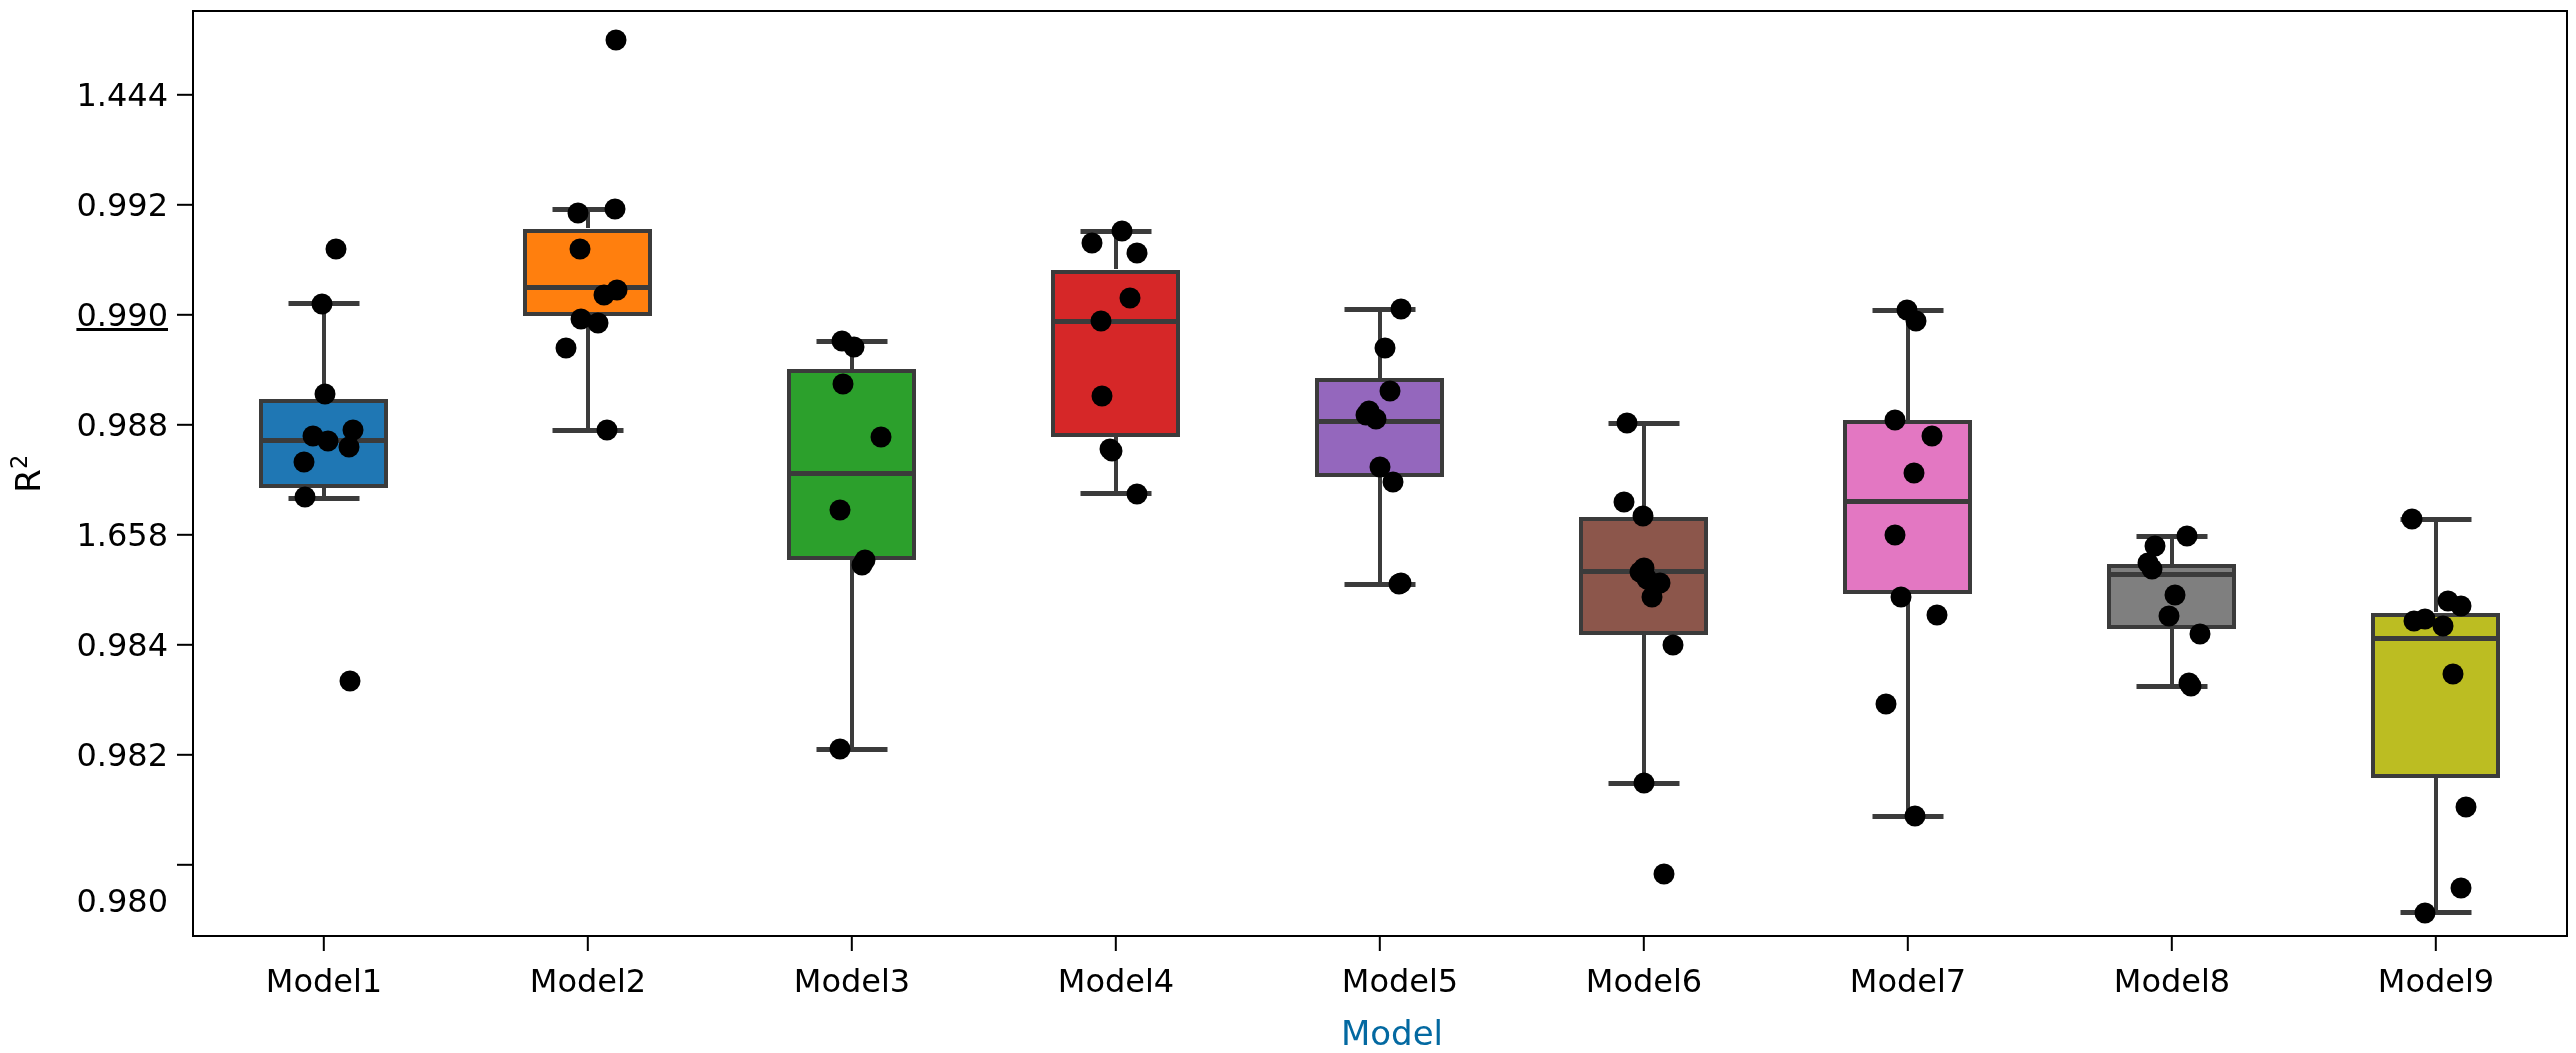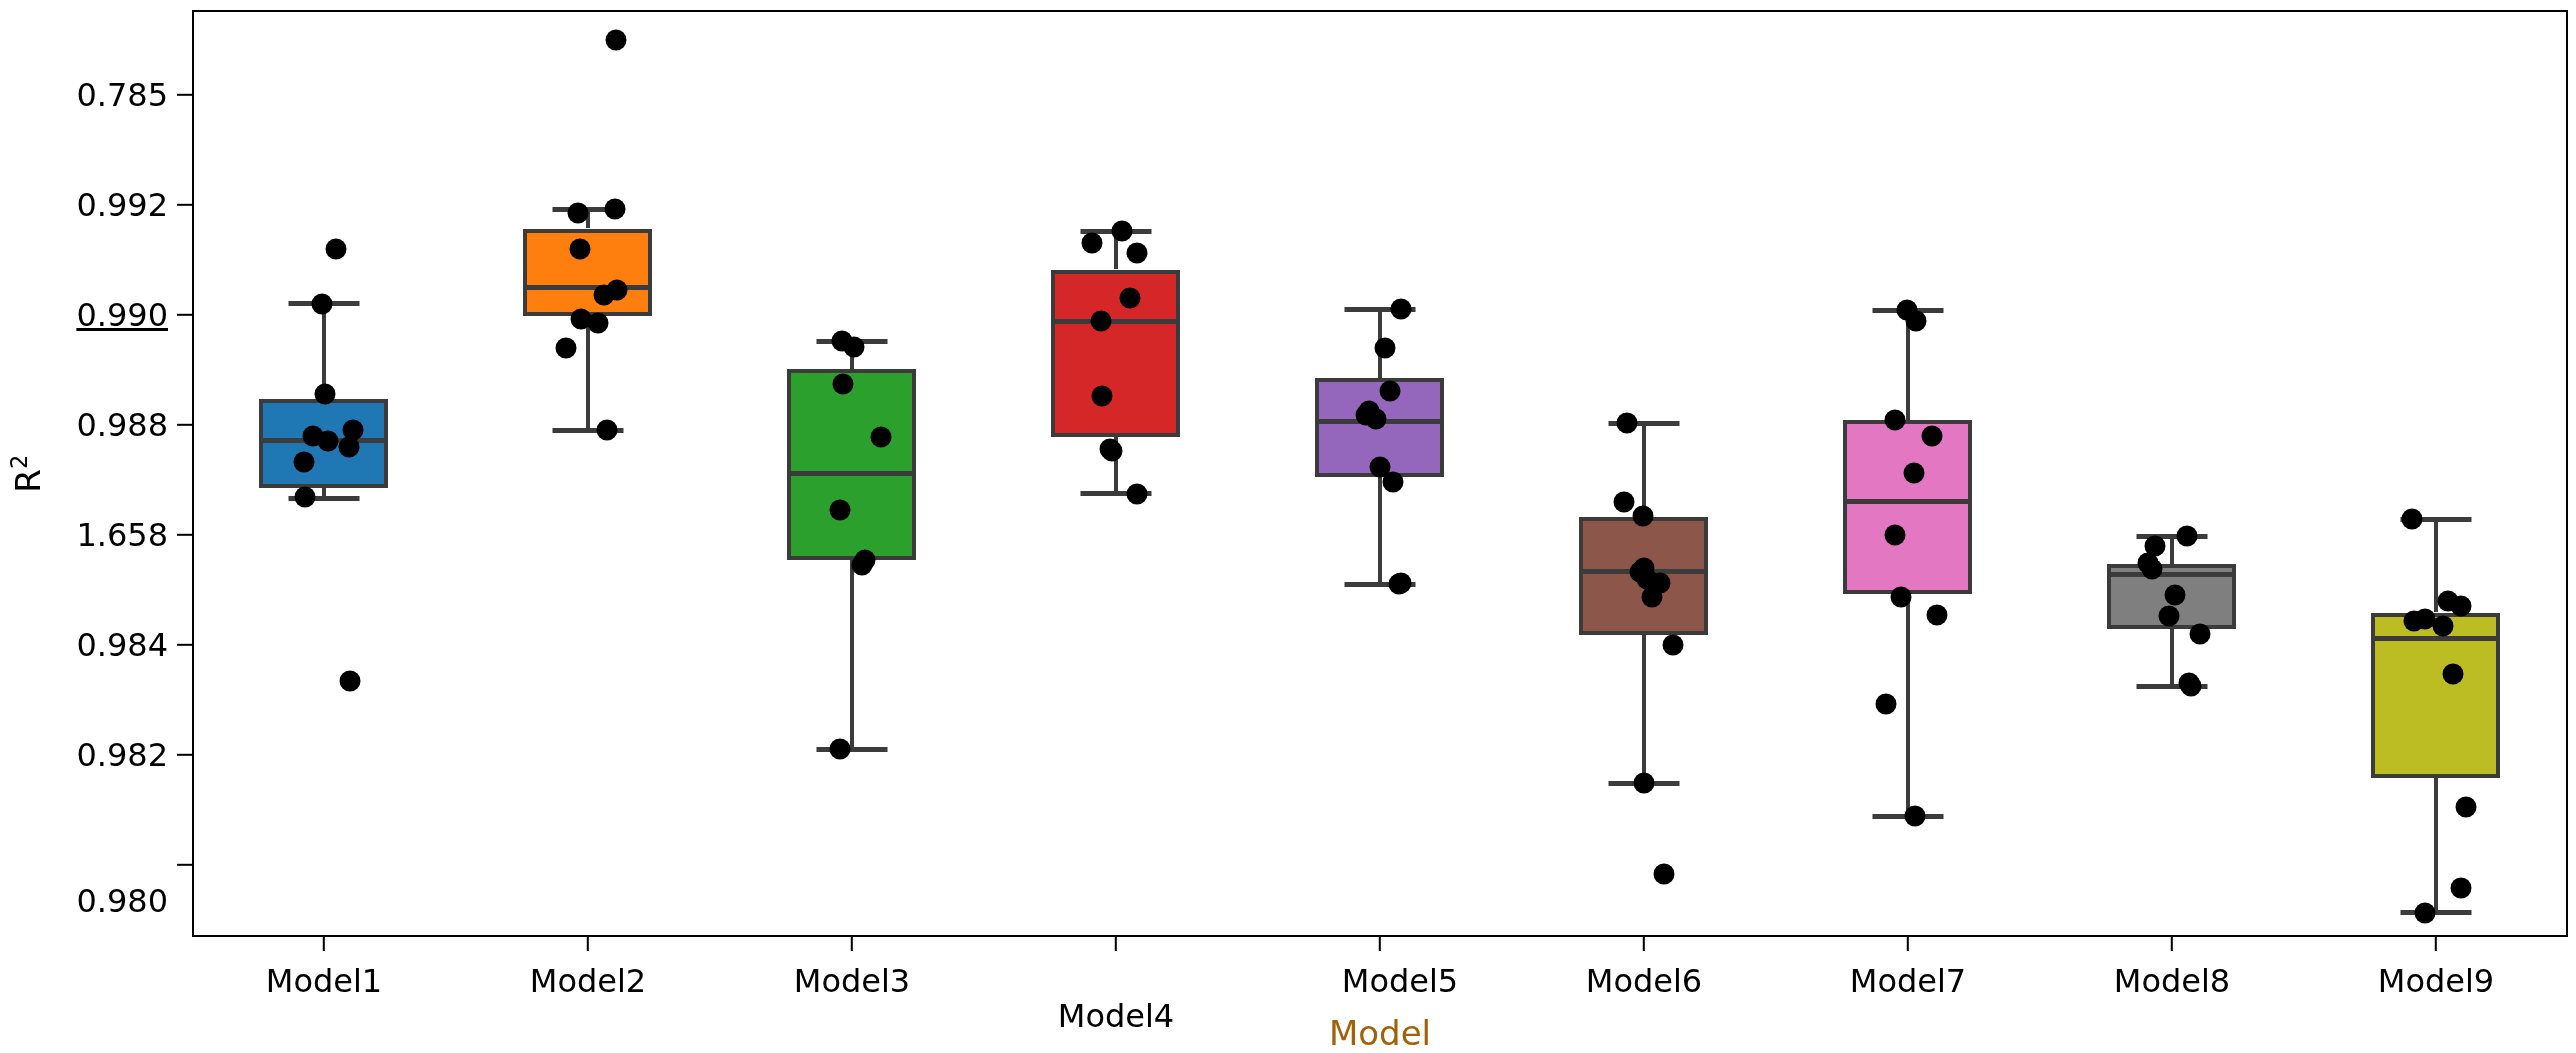--- a/index.html
+++ b/index.html
@@ -8,21 +8,21 @@
   #plot-area{position:absolute;background:#ffffff;border:2.4px solid #000000;box-sizing:border-box;}
   .tick-label-y{position:absolute;text-align:right;color:#000000;white-space:nowrap;
     transform:translateY(-50%);font-size:32px;}
   .tick-label-x{position:absolute;text-align:center;color:#000000;white-space:nowrap;
     transform:translateX(-50%);font-size:32px;}
   .tick-mark-y{position:absolute;height:2.4px;width:14.5px;background:#000000;transform:translateY(-50%);}
   .tick-mark-x{position:absolute;width:2.4px;height:14.5px;background:#000000;transform:translateX(-50%);}
   #ylabel{position:absolute;color:#000000;font-size:34px;white-space:nowrap;
     transform-origin:center center;transform:rotate(-90deg);}
   #ylabel .sup{font-size:22.6px;vertical-align:super;}
-  #xlabel{position:absolute;color:#a16207;font-size:34px;white-space:nowrap;transform:translateX(-50%);}
+  #xlabel{position:absolute;color:#0369a1;font-size:34px;white-space:nowrap;transform:translateX(-50%);margin-left:12px;}
   .box{position:absolute;box-sizing:border-box;border:4.8px solid #3b3b3b;}
   .median{position:absolute;height:4.8px;background:#3b3b3b;}
   .whisker-line{position:absolute;width:4px;background:#3b3b3b;transform:translateX(-50%);}
   .cap{position:absolute;height:4.8px;background:#3b3b3b;transform:translateX(-50%);}
   .pt{position:absolute;width:21px;height:21px;border-radius:50%;background:#000000;
     transform:translate(-50%,-50%);}
 </style>
 </head>
 <body>
 
@@ -39,31 +39,31 @@
       <div class="tick-label-y" style="right: 2408px; top: 645px;">0.984</div>
       <div class="tick-mark-y" style="left: 177px; top: 535px;"></div>
       <div class="tick-label-y" style="right: 2408px; top: 535px;">1.658</div>
       <div class="tick-mark-y" style="left: 177px; top: 425px;"></div>
       <div class="tick-label-y" style="right: 2408px; top: 425px;">0.988</div>
       <div class="tick-mark-y" style="left: 177px; top: 315px;"></div>
       <div class="tick-label-y" style="right: 2408px; top: 315px; text-decoration: underline;">0.990</div>
       <div class="tick-mark-y" style="left: 177px; top: 205px;"></div>
       <div class="tick-label-y" style="right: 2408px; top: 205px;">0.992</div>
       <div class="tick-mark-y" style="left: 177px; top: 95px;"></div>
-      <div class="tick-label-y" style="right: 2408px; top: 95px;">0.785</div>
+      <div class="tick-label-y" style="right: 2408px; top: 95px;">1.444</div>
     </div>
   <div id="ticks-x">
       <div class="tick-mark-x" style="left: 324px; top: 936px;"></div>
       <div class="tick-label-x" style="left: 324px; top: 962px;">Model1</div>
       <div class="tick-mark-x" style="left: 588px; top: 936px;"></div>
       <div class="tick-label-x" style="left: 588px; top: 962px;">Model2</div>
       <div class="tick-mark-x" style="left: 852px; top: 936px;"></div>
       <div class="tick-label-x" style="left: 852px; top: 962px;">Model3</div>
       <div class="tick-mark-x" style="left: 1116px; top: 936px;"></div>
-      <div class="tick-label-x" style="left: 1116px; top: 997px; text-align: center;">Model4</div>
+      <div class="tick-label-x" style="left: 1116px; top: 962px; text-align: center;">Model4</div>
       <div class="tick-mark-x" style="left: 1380px; top: 936px;"></div>
       <div class="tick-label-x" style="left: 1380px; top: 962px; margin-left: 20px;">Model5</div>
       <div class="tick-mark-x" style="left: 1644px; top: 936px;"></div>
       <div class="tick-label-x" style="left: 1644px; top: 962px;">Model6</div>
       <div class="tick-mark-x" style="left: 1908px; top: 936px;"></div>
       <div class="tick-label-x" style="left: 1908px; top: 962px;">Model7</div>
       <div class="tick-mark-x" style="left: 2172px; top: 936px;"></div>
       <div class="tick-label-x" style="left: 2172px; top: 962px;">Model8</div>
       <div class="tick-mark-x" style="left: 2436px; top: 936px;"></div>
       <div class="tick-label-x" style="left: 2436px; top: 962px;">Model9</div>

